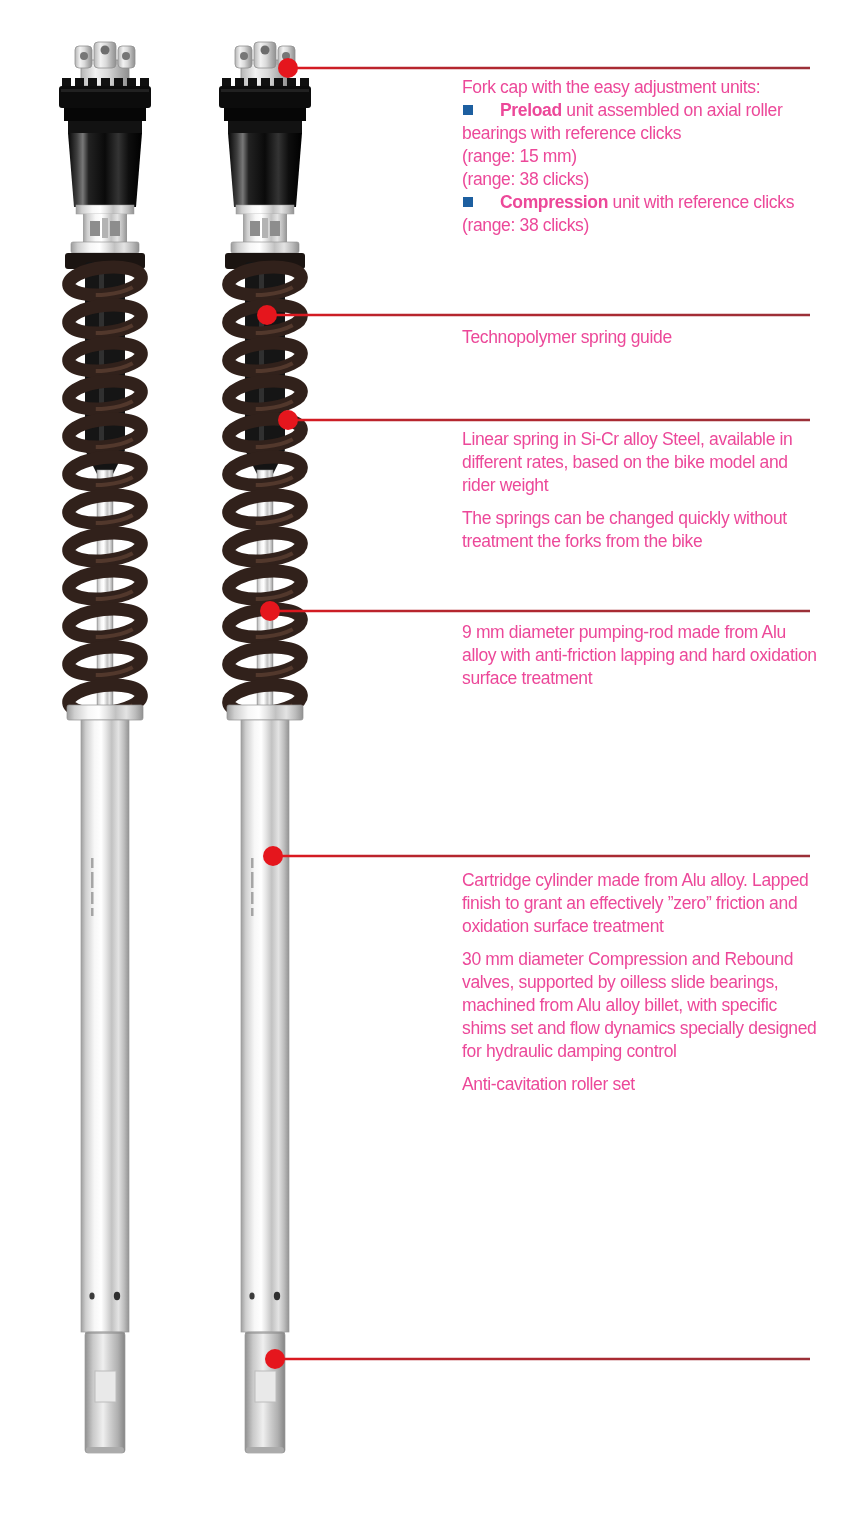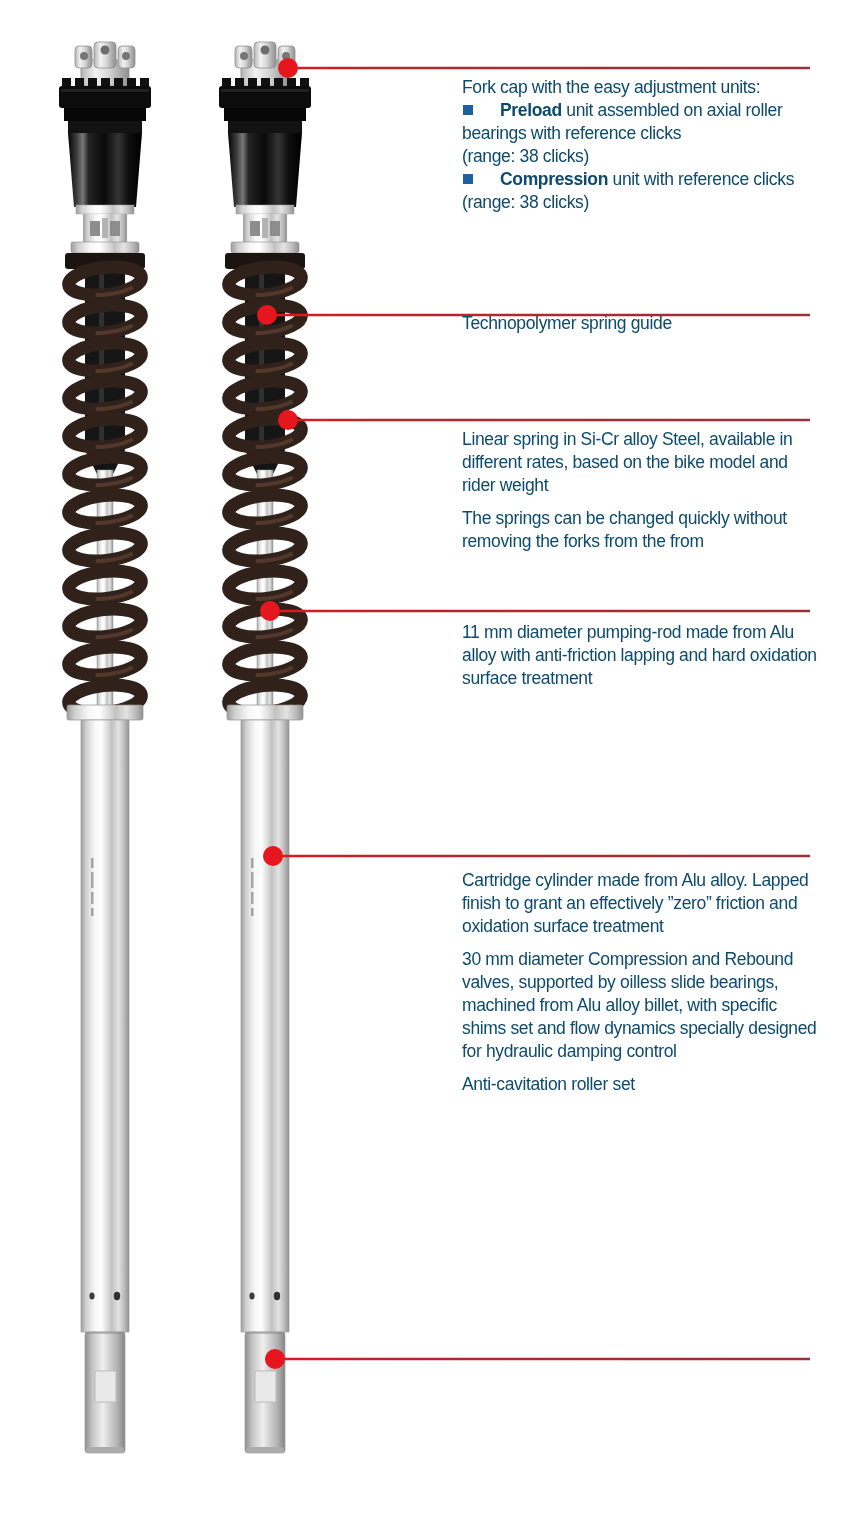--- a/index.html
+++ b/index.html
@@ -1,21 +1,21 @@
 <!DOCTYPE html>
 <html><head>
 <meta charset="utf-8">
 <style>
   html,body{margin:0;padding:0;background:#ffffff;}
   body{width:850px;height:1529px;position:relative;overflow:hidden;
        font-family:"Liberation Sans",sans-serif;color:#231f20;}
   .stage{position:absolute;inset:0;}
   svg.layer{position:absolute;left:0;top:0;}
   .ann{position:absolute;left:462px;width:356px;font-size:17.5px;line-height:23px;
-       letter-spacing:-0.35px;color:#0c4a6e;}
+       letter-spacing:-0.35px;color:#ec4899;}
   .ann p{margin:0;}
   .ann p.para{margin:0 0 10px 0;}
   .ann p.para:last-child{margin-bottom:0;}
   .ann b{font-weight:bold;margin-left:20px;}
   .sq{display:inline-block;width:10px;height:10px;background:#1d5fa0;
       margin:0 7px 1px 1px;}
 </style>
 </head>
 <body>
 
@@ -165,36 +165,37 @@
       <circle cx="288" cy="420" r="10"></circle>
       <circle cx="270" cy="611" r="10"></circle>
       <circle cx="273" cy="856" r="10"></circle>
       <circle cx="275" cy="1359" r="10"></circle>
     </g>
   </svg>
 
   <div class="ann" style="top:76px;">
     <p class="line">Fork cap with the easy adjustment units:</p>
     <p class="line"><span class="sq"></span><b>Preload</b><span> unit assembled on axial roller bearings with reference clicks</span></p>
+    <p class="line">(range: 15 mm)</p>
     <p class="line">(range: 38 clicks)</p>
     <p class="line"><span class="sq"></span><b>Compression</b><span> unit with reference clicks</span></p>
     <p class="line">(range: 38 clicks)</p>
   </div>
 
-  <div class="ann" style="top:312px;">
+  <div class="ann" style="top:326px;">
     <p class="para">Technopolymer spring guide</p>
   </div>
 
   <div class="ann" style="top:428px;">
     <p class="para">Linear spring in Si-Cr alloy Steel, available in different rates, based on the bike model and rider weight</p>
-    <p class="para">The springs can be changed quickly without removing the forks from the from</p>
+    <p class="para">The springs can be changed quickly without treatment the forks from the bike</p>
   </div>
 
   <div class="ann" style="top:621px;">
-    <p class="para">11 mm diameter pumping-rod made from Alu alloy with anti-friction lapping and hard oxidation surface treatment</p>
+    <p class="para">9 mm diameter pumping-rod made from Alu alloy with anti-friction lapping and hard oxidation surface treatment</p>
   </div>
 
   <div class="ann" style="top:869px;">
     <p class="para">Cartridge cylinder made from Alu alloy. Lapped finish to grant an effectively ”zero” friction and oxidation surface treatment</p>
     <p class="para">30 mm diameter Compression and Rebound valves, supported by oilless slide bearings, machined from Alu alloy billet, with specific shims set and flow dynamics specially designed for hydraulic damping control</p>
     <p class="para">Anti-cavitation roller set</p>
   </div>
 
 
 </div>

